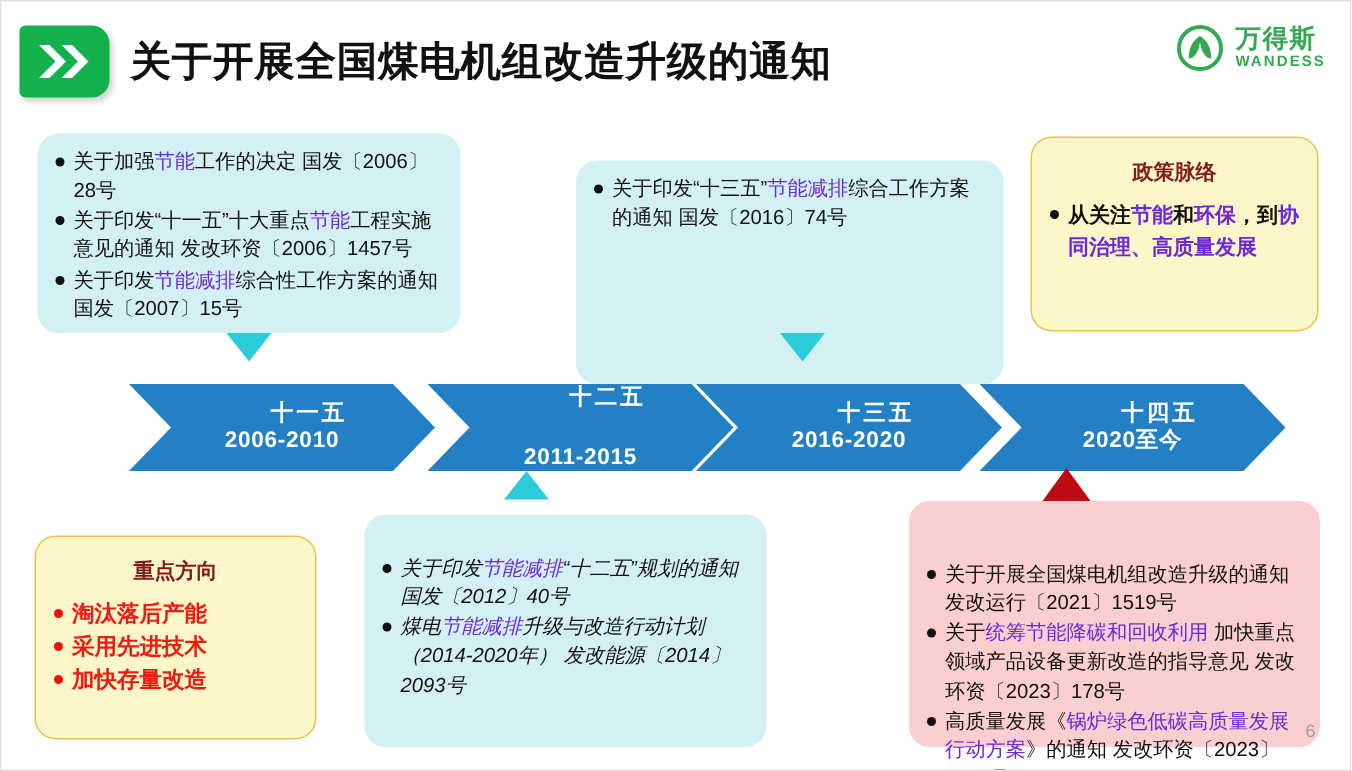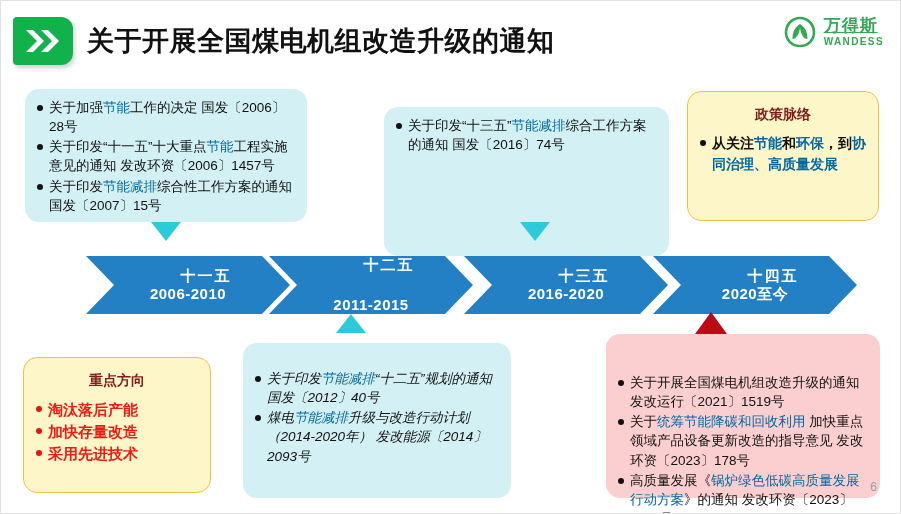--- a/index.html
+++ b/index.html
@@ -34,21 +34,21 @@
     font-size:27px;font-weight:bold;color:#111111;
     letter-spacing:.5px;
     white-space:nowrap;
   }
   .logo{
     position:absolute;right:16px;top:14px;
     display:flex;align-items:center;gap:7px;
   }
   .logo-mark{width:34px;height:34px;flex:0 0 auto;}
   .logo-txt{display:flex;flex-direction:column;line-height:1;}
-  .logo-cn{font-size:17px;font-weight:bold;color:#34a853;letter-spacing:1px;text-decoration:underline;}
+  .logo-cn{font-size:17px;font-weight:bold;color:#34a853;letter-spacing:1px;}
   .logo-en{font-size:10px;font-weight:bold;color:#34a853;letter-spacing:1.4px;margin-top:3px;}
 
   
   .box{
     position:absolute;
     box-sizing:border-box;
     border-radius:14px;
   }
   .box-blue{
     background:#d3f0f4;
@@ -74,21 +74,21 @@
     padding-left:13px;
     margin:0 0 1px 0;
   }
   ul.bul>li:before{
     content:"";
     position:absolute;left:1px;top:7px;
     width:6px;height:6px;border-radius:50%;
     background:#111;
   }
   ul.bul.red-dot>li:before{background:#e8140f;}
-  .r{color:#0369a1;}
+  .r{color:#6d28d9;}
   .box-title{
     text-align:center;
     color:#7f1d1d;
     font-weight:bold;
     font-size:14px;
     margin:4px 0 8px 0;
   }
   .yellow-list li{
     color:#ee1b14;
     font-weight:bold;
@@ -188,43 +188,43 @@
       <ul class="bul" style="font-weight:bold;font-size:14px;line-height:1.5;">
           <li><span>从关注</span><span class="r">节能</span><span>和</span><span class="r">环保</span><span>，到</span><span class="r">协同治理、高质量发展</span></li>
         </ul>
     </div>
   </div>
 
   <div class="chev" style="left:85px;width:204px;">
     <span class="c1">十一五</span>
     <span class="c2">2006-2010</span>
   </div>
-  <div class="chev" style="left:268px;width:204px;gap:22px;">
+  <div class="chev" style="left:284px;width:204px;gap:22px;">
     <span class="c1">十二五</span>
     <span class="c2">2011-2015</span>
   </div>
   <div class="chev" style="left:463px;width:204px;">
     <span class="c1">十三五</span>
     <span class="c2">2016-2020</span>
   </div>
   <div class="chev" style="left:652px;width:204px;">
     <span class="c1">十四五</span>
     <span class="c2">2020至今</span>
   </div>
 
   <div class="tri tri-up-cy" style="left:335px;top:313px;"></div>
   <div class="tri tri-up-red" style="left:694px;top:311px;"></div>
 
   <div class="box box-yellow" id="box-bl" style="left:22px;top:356px;width:188px;height:136px;">
     <div class="box-inner">
       <div class="box-title">重点方向</div>
       <ul class="bul red-dot yellow-list">
           <li>淘汰落后产能</li>
+          <li>采用先进技术</li>
           <li>加快存量改造</li>
-          <li>采用先进技术</li>
         </ul>
     </div>
   </div>
 
   <div class="box box-blue" id="box-bm" style="left:242px;top:342px;width:268px;height:155px;">
     <div class="box-inner" style="padding-top:26px;font-style:italic;">
       <ul class="bul">
           <li><span>关于印发</span><span class="r">节能减排</span><span>“十二五”规划的通知  国发〔2012〕40号</span></li>
           <li><span>煤电</span><span class="r">节能减排</span><span>升级与改造行动计划（2014-2020年） 发改能源〔2014〕2093号</span></li>
         </ul>

